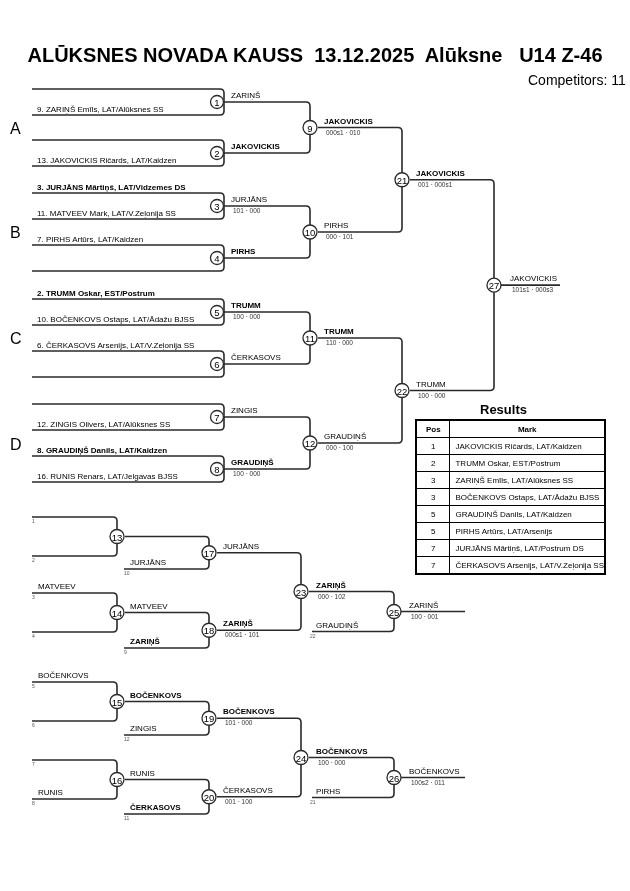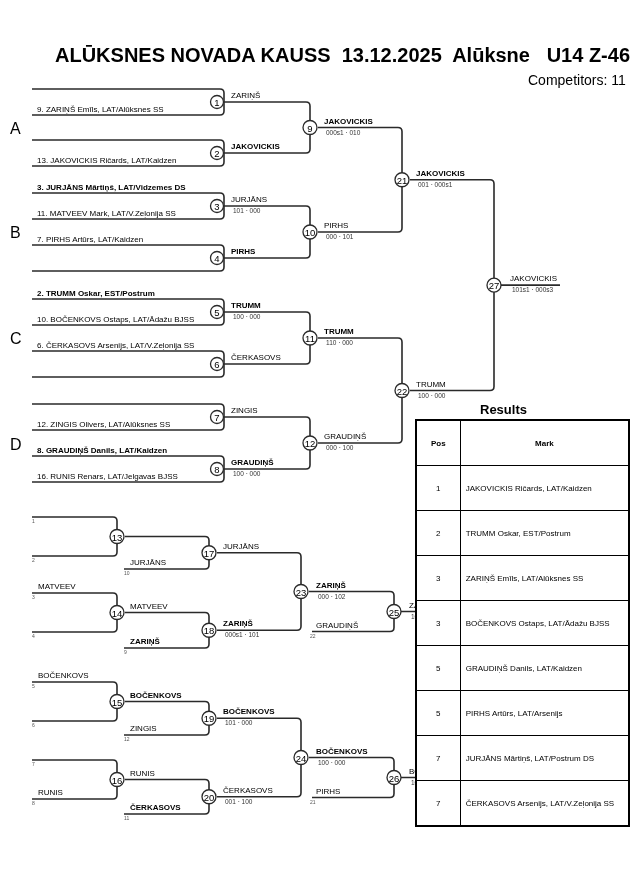--- a/index.html
+++ b/index.html
@@ -1,34 +1,34 @@
 <!DOCTYPE html>
 <html><head>
 <meta charset="utf-8">
 <style>
   html, body { margin: 0; padding: 0; background: #ffffff; }
   body { width: 630px; height: 891px; position: relative; overflow: hidden;
          font-family: "Liberation Sans", sans-serif; color: #000; }
-  #title { position: absolute; left: 0; top: 44px; width: 630px; text-align: right;
+  #title { position: absolute; left: 0; top: 44px; width: 630px; text-align: center;
            font-size: 20px; font-weight: bold; white-space: pre; letter-spacing: 0; }
   #competitors { position: absolute; left: 528px; top: 72px; font-size: 14px; }
   svg#bracket { position: absolute; left: 0; top: 0; }
   svg text { font-family: "Liberation Sans", sans-serif; }
   .line { stroke: #2a2a2a; stroke-width: 1.6; fill: none; }
   .circ { stroke: #2a2a2a; stroke-width: 1.3; fill: #fff; }
   .num { font-size: 9.5px; text-anchor: middle; dominant-baseline: central; }
   .name { font-size: 8px; }
   .bold { font-weight: bold; }
   .score { font-size: 6.5px; fill: #333; }
   .seed { font-size: 5px; fill: #555; }
   .pool { font-size: 16px; }
   #results-title { position: absolute; left: 480px; top: 402px; font-size: 13px; font-weight: bold; }
   table#results { position: absolute; left: 415px; top: 419px; border-collapse: collapse;
                   border: 2px solid #000; font-size: 8px; width: 191px; background: #fff; }
-  table#results td, table#results th { border: 1px solid #000; height: 16px; padding: 14px; }
+  table#results td, table#results th { border: 1px solid #000; height: 16px; padding: 0; }
   table#results th { font-weight: bold; font-size: 8px; }
   table#results td.pos { width: 34px; text-align: center; }
   table#results td.nm { padding-left: 5px; white-space: nowrap; overflow: visible; }
 </style>
 </head>
 <body>
 
 <div id="title">ALŪKSNES NOVADA KAUSS  13.12.2025  Alūksne   U14 Z-46</div>
 <div id="competitors">Competitors: 11</div>
 

